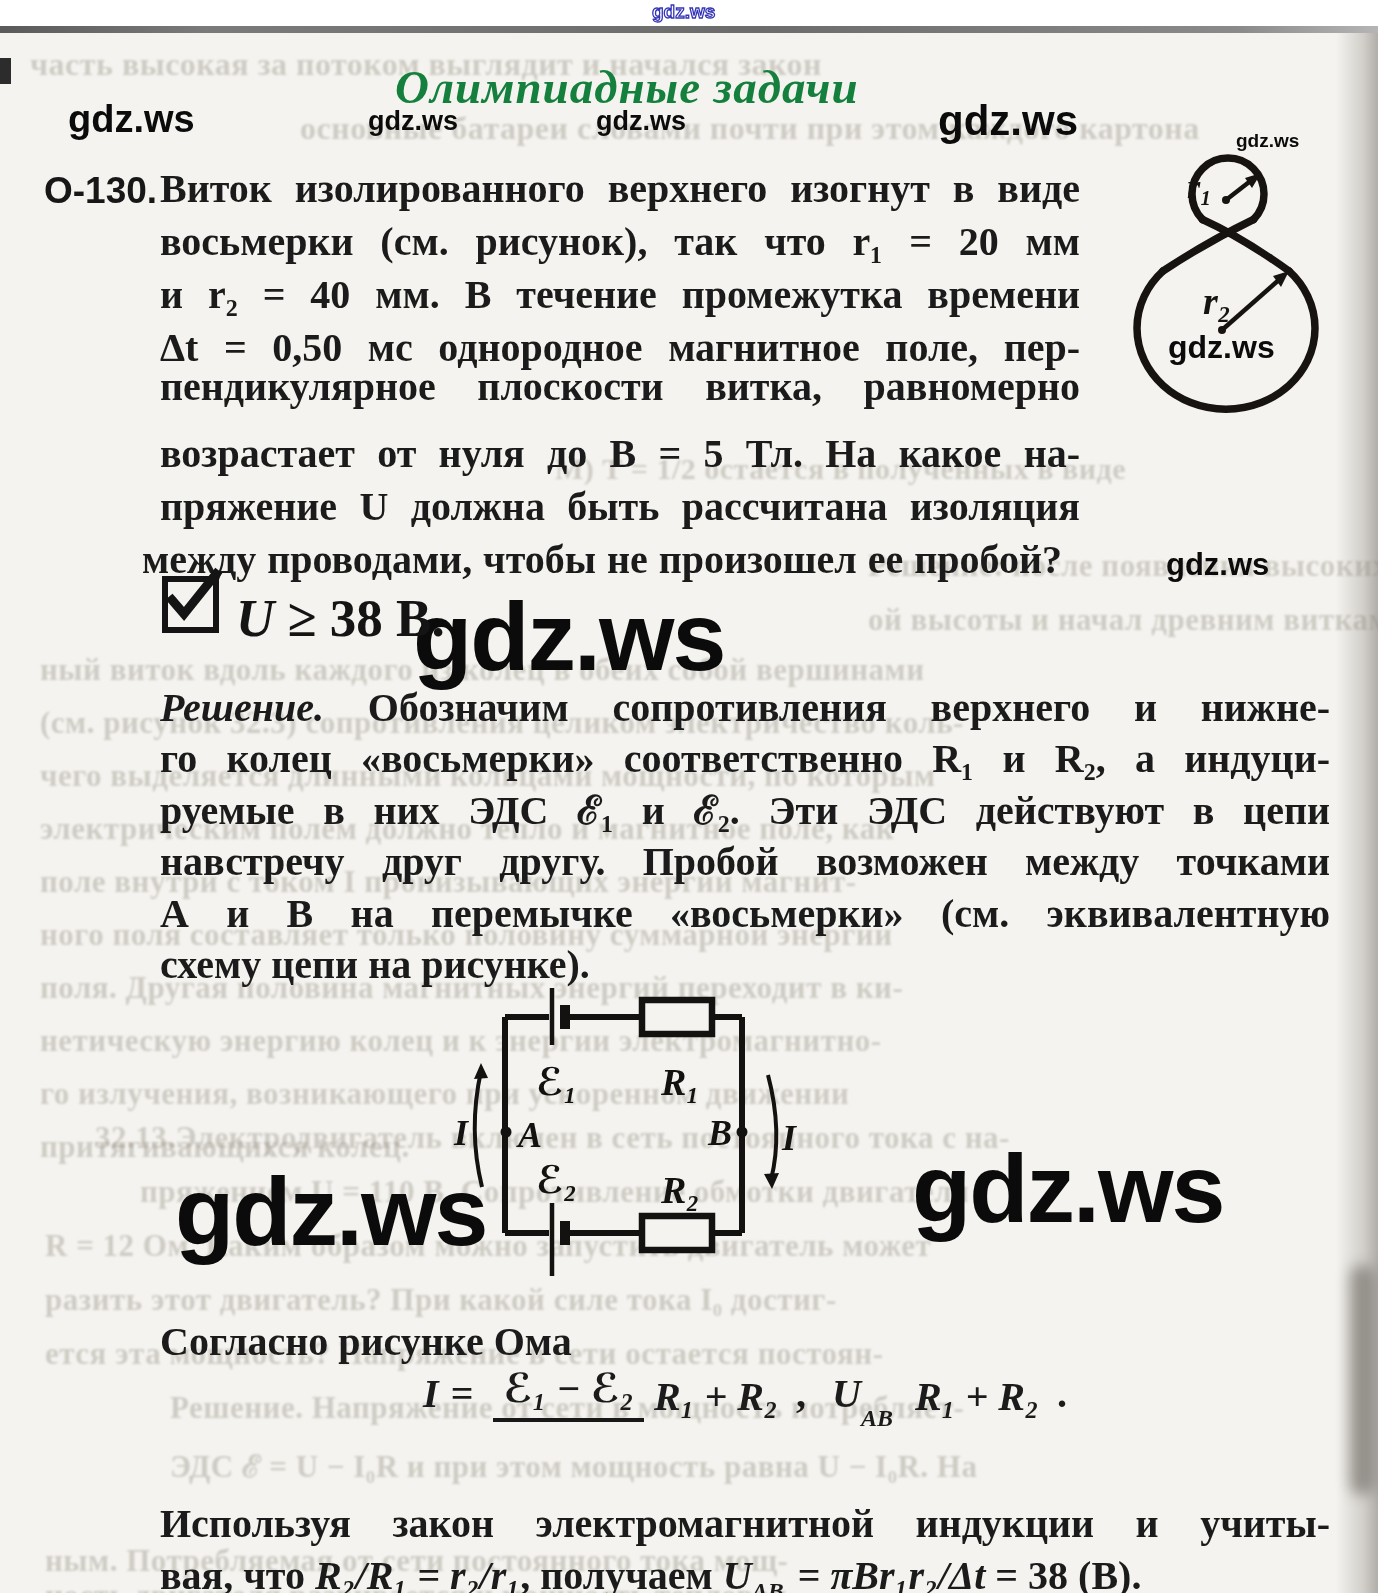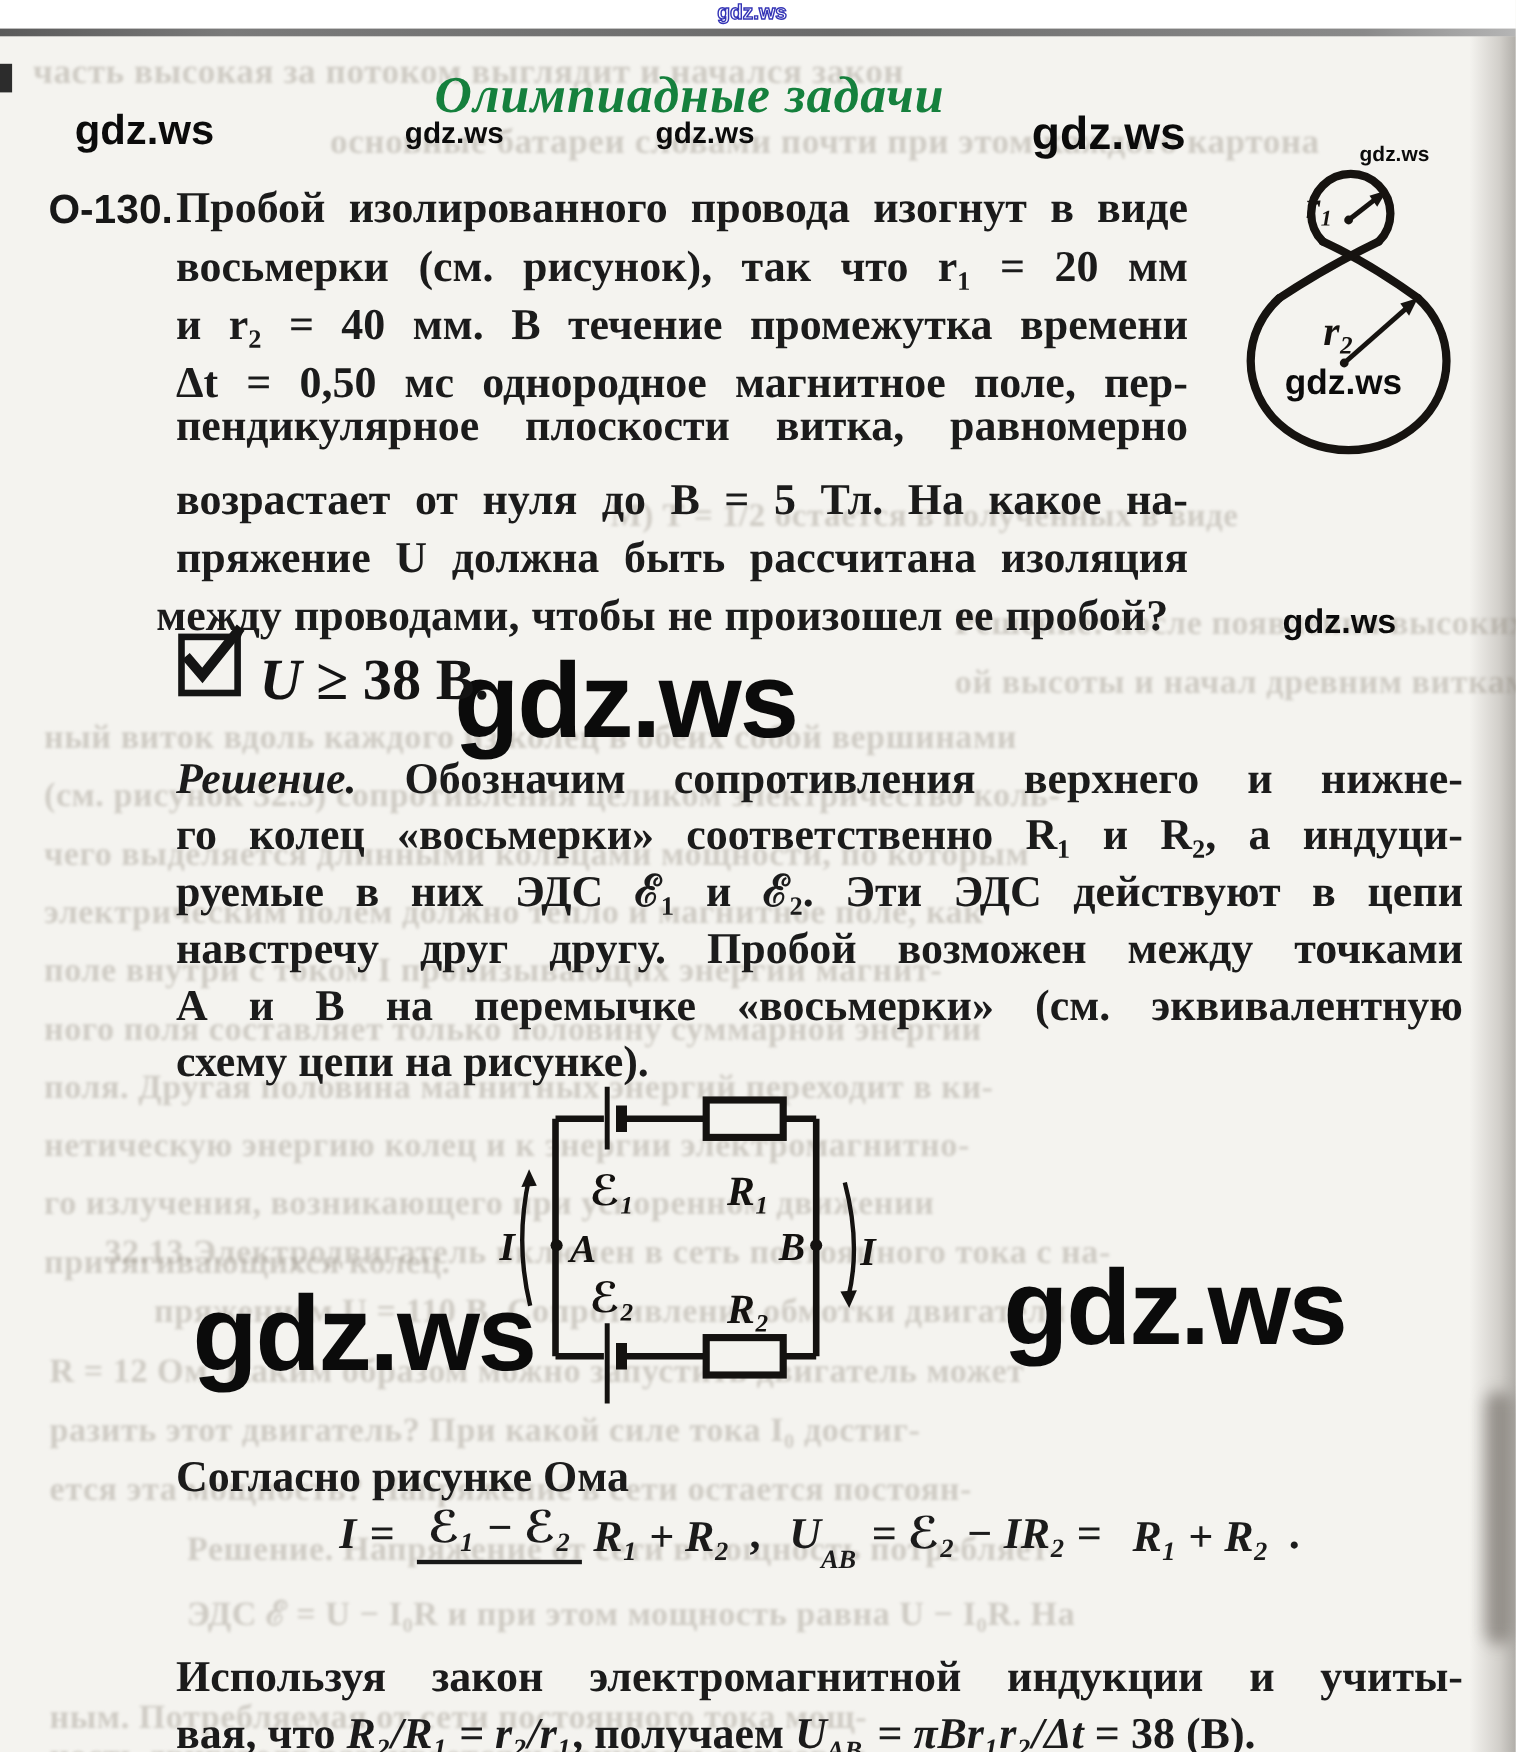--- a/index.html
+++ b/index.html
@@ -89,21 +89,21 @@
 <div class="wm" style="left:1236px;top:131px;font-size:19px;">gdz.ws</div>
 <div class="wm" style="left:1168px;top:331px;font-size:32px;">gdz.ws</div>
 <div class="wm" style="left:1166px;top:549px;font-size:31px;">gdz.ws</div>
 <div class="wm" style="left:413px;top:588px;font-size:97px;letter-spacing:-2px;">gdz.ws</div>
 <div class="wm" style="left:175px;top:1163px;font-size:97px;letter-spacing:-2px;">gdz.ws</div>
 <div class="wm" style="left:912px;top:1140px;font-size:97px;letter-spacing:-2px;">gdz.ws</div>
 
 <div class="title" style="left:395px;top:60px;font-size:47px;">Олимпиадные задачи</div>
 
 <div class="pnum" style="left:44px;top:170px;">О-130.</div>
-<div class="jline" style="left:160px;top:167px;width:920px;">Пробой изолированного провода изогнут в виде</div>
+<div class="jline" style="left:160px;top:167px;width:920px;">Виток изолированного верхнего изогнут в виде</div>
 <div class="jline" style="left:160px;top:220px;width:920px;">восьмерки (см. рисунок), так что r₁ = 20 мм</div>
 <div class="jline" style="left:160px;top:273px;width:920px;">и r₂ = 40 мм. В течение промежутка времени</div>
 <div class="jline" style="left:160px;top:326px;width:920px;">Δt = 0,50 мс однородное магнитное поле, пер-</div>
 <div class="jline" style="left:160px;top:365px;width:920px;">пендикулярное плоскости витка, равномерно</div>
 <div class="jline" style="left:160px;top:432px;width:920px;">возрастает от нуля до B = 5 Тл. На какое на-</div>
 <div class="jline" style="left:160px;top:485px;width:920px;">пряжение U должна быть рассчитана изоляция</div>
 <div class="jline" style="left:142px;top:538px;width:920px;">между проводами, чтобы не произошел ее пробой?</div>
 
 <svg class="abs" style="left:1115px;top:142px;" width="210" height="290" viewBox="0 0 210 290">
   <g fill="none" stroke="#161310" stroke-width="7.5" stroke-linecap="round">
@@ -183,21 +183,20 @@
 <div class="formula" style="left:160px;top:1365px;width:1170px;justify-content:center;">
   <span class="mvar">I</span>
   <span style="margin:0 12px;">=</span>
   <span class="frac">
     <span class="num mvar">ℰ₁ − ℰ₂</span>
     <span class="den mvar">R₁ + R₂</span>
   </span>
   <span style="margin-right:26px;">,</span>
   <span class="mvar">U</span>
   <span class="msub">AB</span>
-  <span class="mvar" style="margin:0 10px;">= ℰ₂ − IR₂ =</span>
   <span class="frac">
     <span class="den mvar">R₁ + R₂</span>
   </span>
   <span>.</span>
 </div>
 
 <div class="jline" style="left:160px;top:1502px;width:1170px;">Используя закон электромагнитной индукции и учиты-</div>
 <div class="lline" style="left:160px;top:1554px;">
   <span>вая, что </span><span class="mvar">R₂/R₁ = r₂/r₁</span><span>, получаем </span><span class="mvar">U</span><span class="msub" style="display:inline-block;">AB</span><span> = </span><span class="mvar">πBr₁r₂/Δt</span><span> = 38 (В).</span>
 </div>

